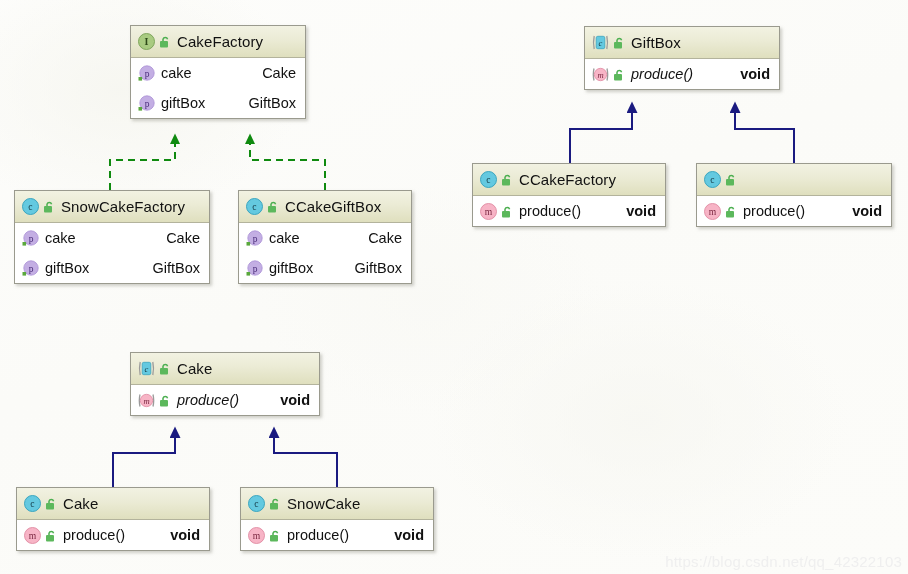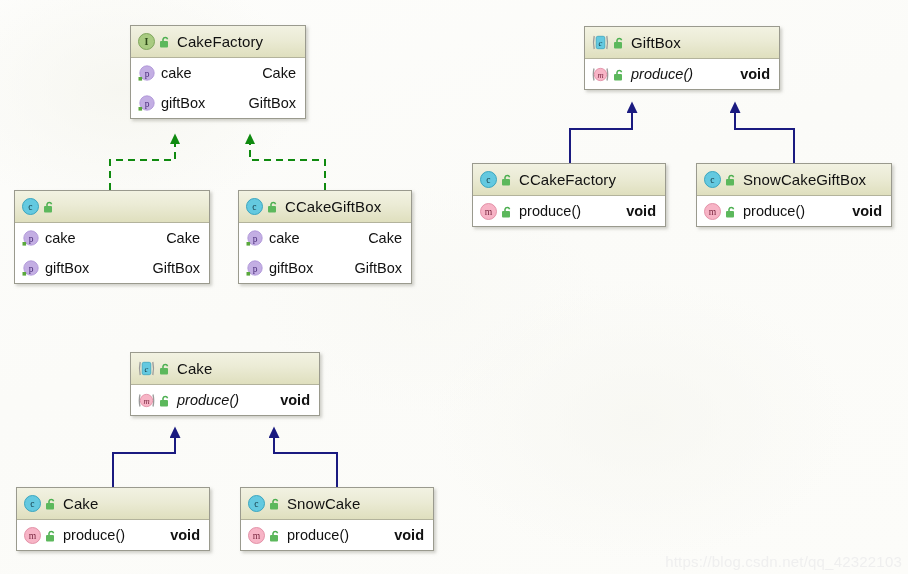--- a/index.html
+++ b/index.html
@@ -235,20 +235,21 @@
           <circle cx="8.5" cy="8.5" r="8" fill="#64c9e0" stroke="#3ba5bf" stroke-width="1"></circle>
           <text x="8.5" y="12" font-family="Liberation Serif, serif" font-size="9.6" fill="#123845" text-anchor="middle">c</text>
         </svg>
       </span>
       <span class="lock-ico">
         <svg width="12" height="13" viewBox="0 0 12 13">
           <path d="M4 5 V3.2 A2.4 2.4 0 0 1 8.6 3.2" fill="none" stroke="#4caf50" stroke-width="1.5"></path>
           <rect x="1" y="5" width="8" height="6.5" rx="1" fill="#5cb85c"></rect>
         </svg>
       </span>
+      <span class="uml-title">SnowCakeFactory</span>
     </div>
     <div class="uml-row">
       <span class="ico">
         <svg width="17" height="17" viewBox="0 0 17 17">
           <circle cx="9" cy="8" r="7.2" fill="#c3aee3" stroke="#a98fd6" stroke-width="0.8"></circle>
           <text x="9" y="11.6" font-family="Liberation Serif, serif" font-size="9.5" fill="#4a2d7a" text-anchor="middle">p</text>
           <rect x="0.5" y="12" width="3.6" height="3.6" fill="#5aa83c"></rect>
         </svg>
       </span>
       <span class="row-name">cake</span>
@@ -348,21 +349,20 @@
           <circle cx="8.5" cy="8.5" r="8" fill="#64c9e0" stroke="#3ba5bf" stroke-width="1"></circle>
           <text x="8.5" y="12" font-family="Liberation Serif, serif" font-size="9.6" fill="#123845" text-anchor="middle">c</text>
         </svg>
       </span>
       <span class="lock-ico">
         <svg width="12" height="13" viewBox="0 0 12 13">
           <path d="M4 5 V3.2 A2.4 2.4 0 0 1 8.6 3.2" fill="none" stroke="#4caf50" stroke-width="1.5"></path>
           <rect x="1" y="5" width="8" height="6.5" rx="1" fill="#5cb85c"></rect>
         </svg>
       </span>
-      <span class="uml-title">SnowCakeGiftBox</span>
     </div>
     <div class="uml-row">
       <span class="ico">
         <svg width="17" height="17" viewBox="0 0 17 17">
           <circle cx="8.5" cy="8.5" r="8" fill="#f7b4c6" stroke="#e08aa2" stroke-width="0.9"></circle>
           <text x="8.5" y="12" font-family="Liberation Serif, serif" font-size="9.6" fill="#7a2740" text-anchor="middle">m</text>
         </svg>
       </span>
       <span class="lock-ico">
         <svg width="12" height="13" viewBox="0 0 12 13">

